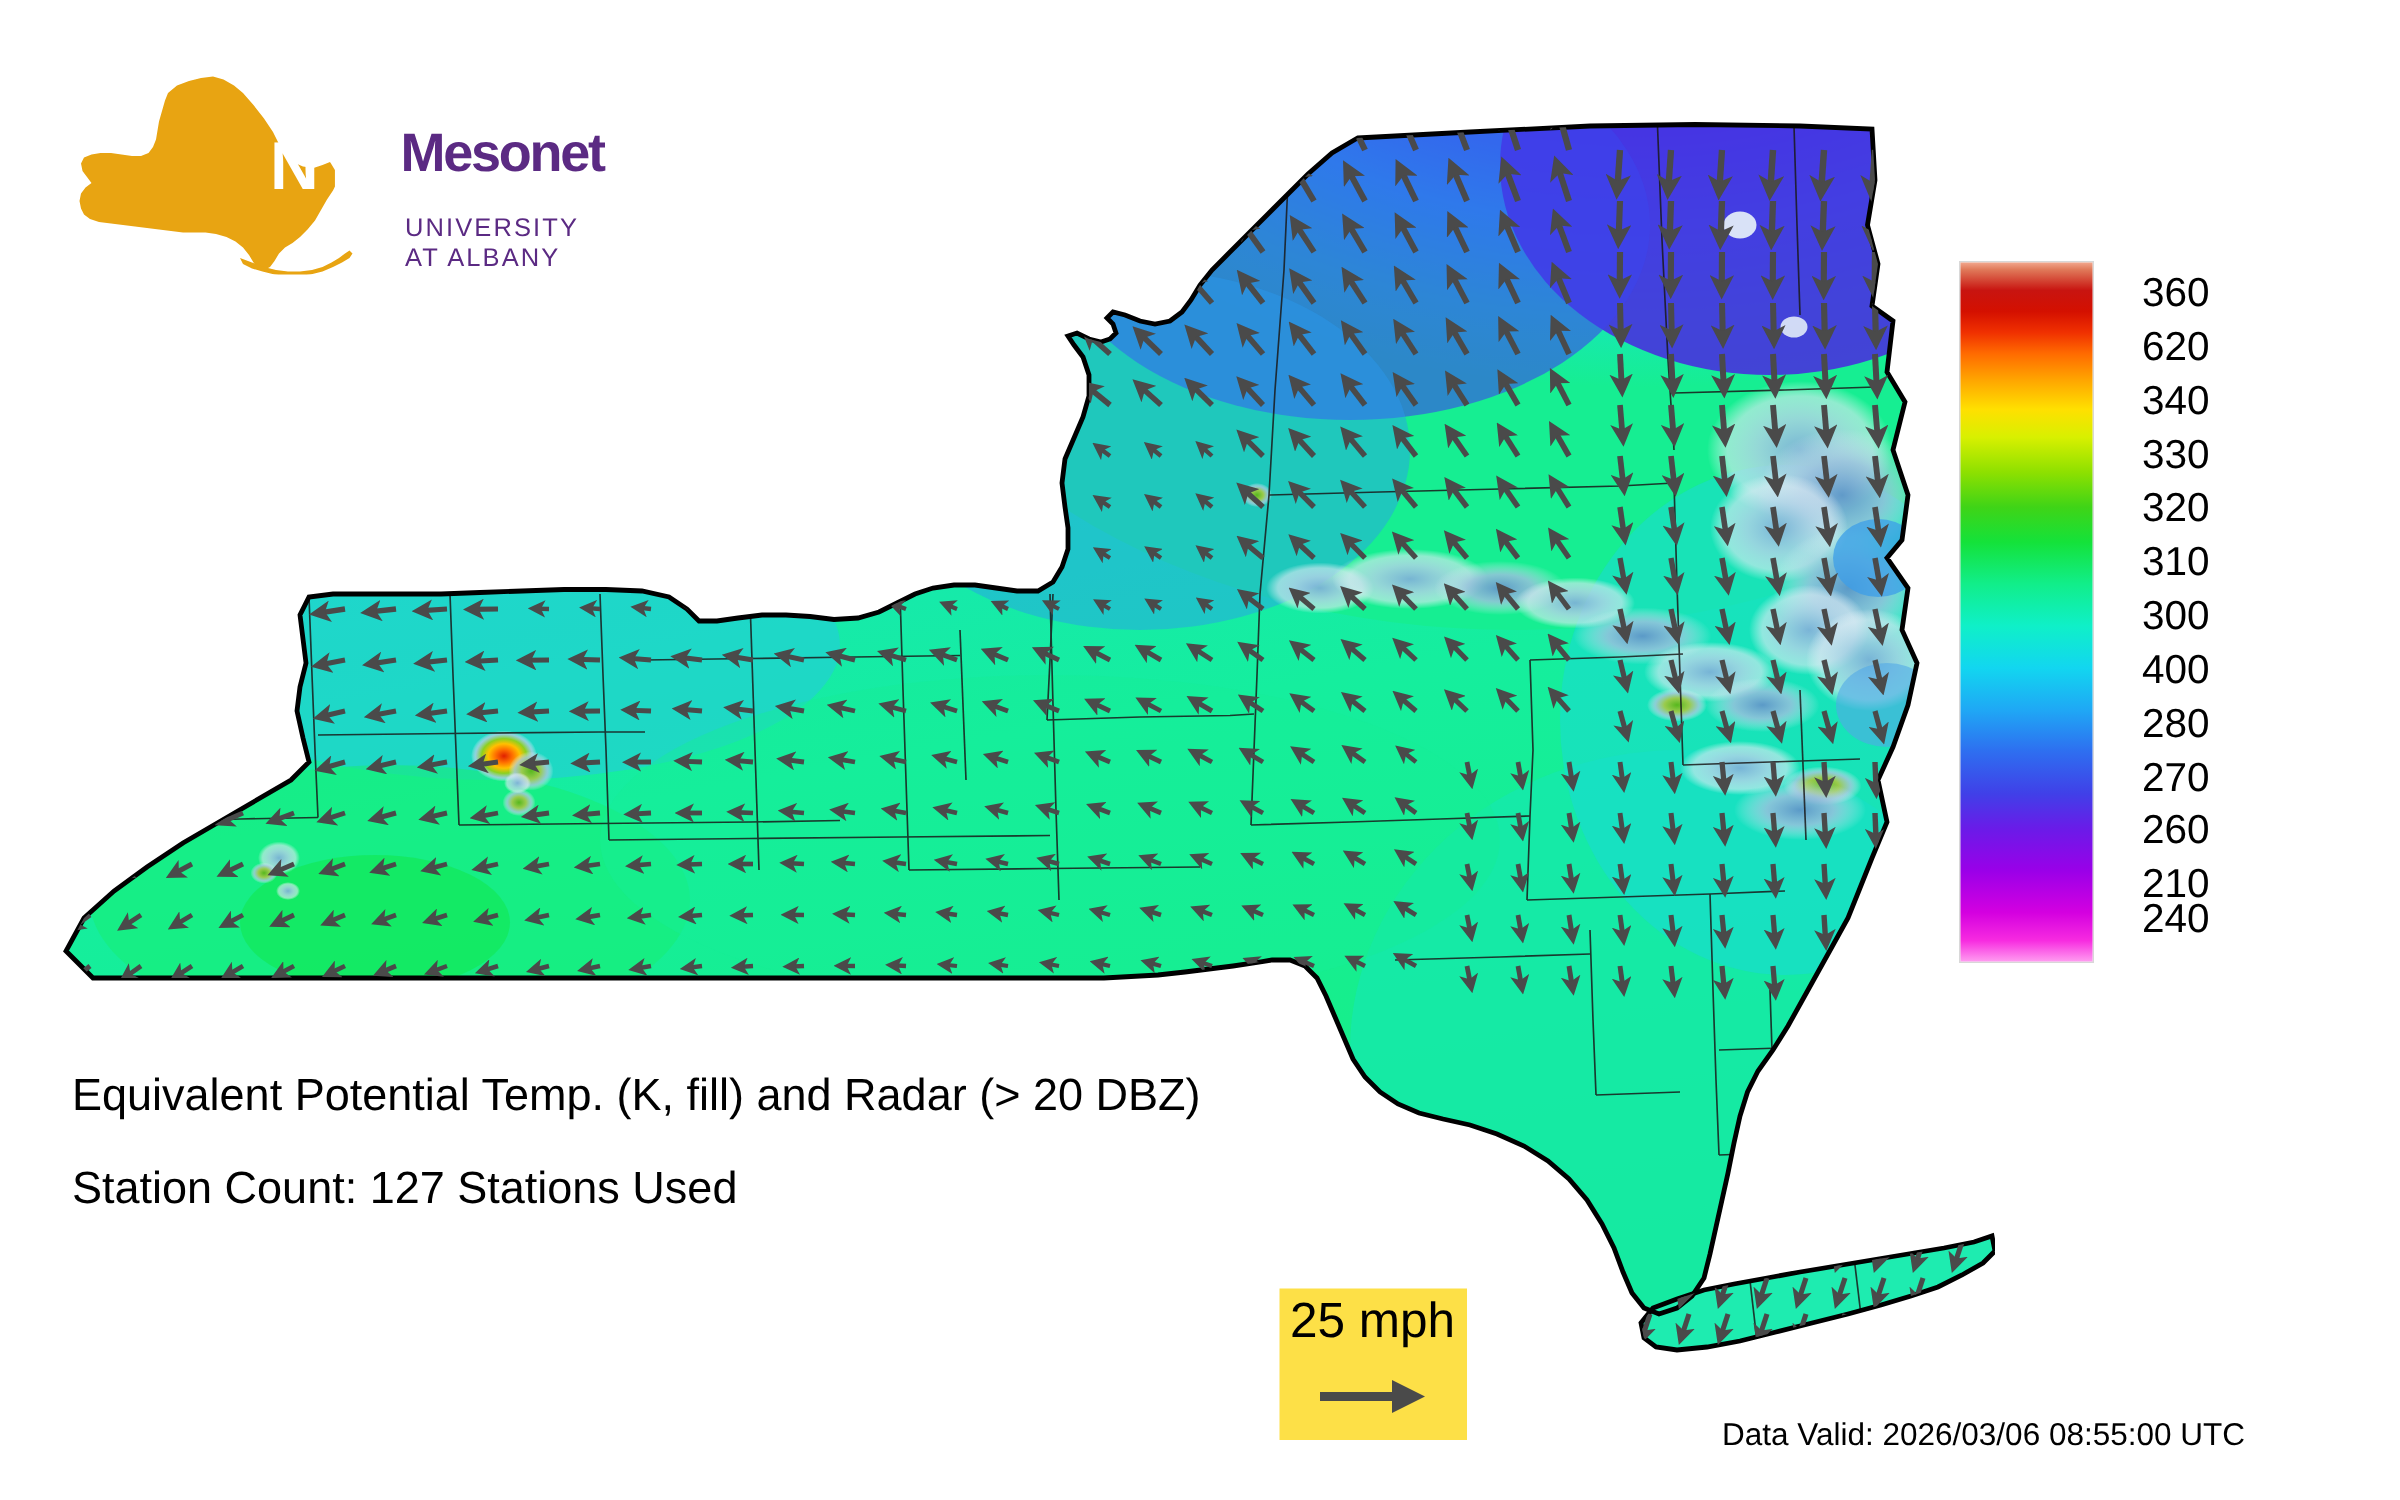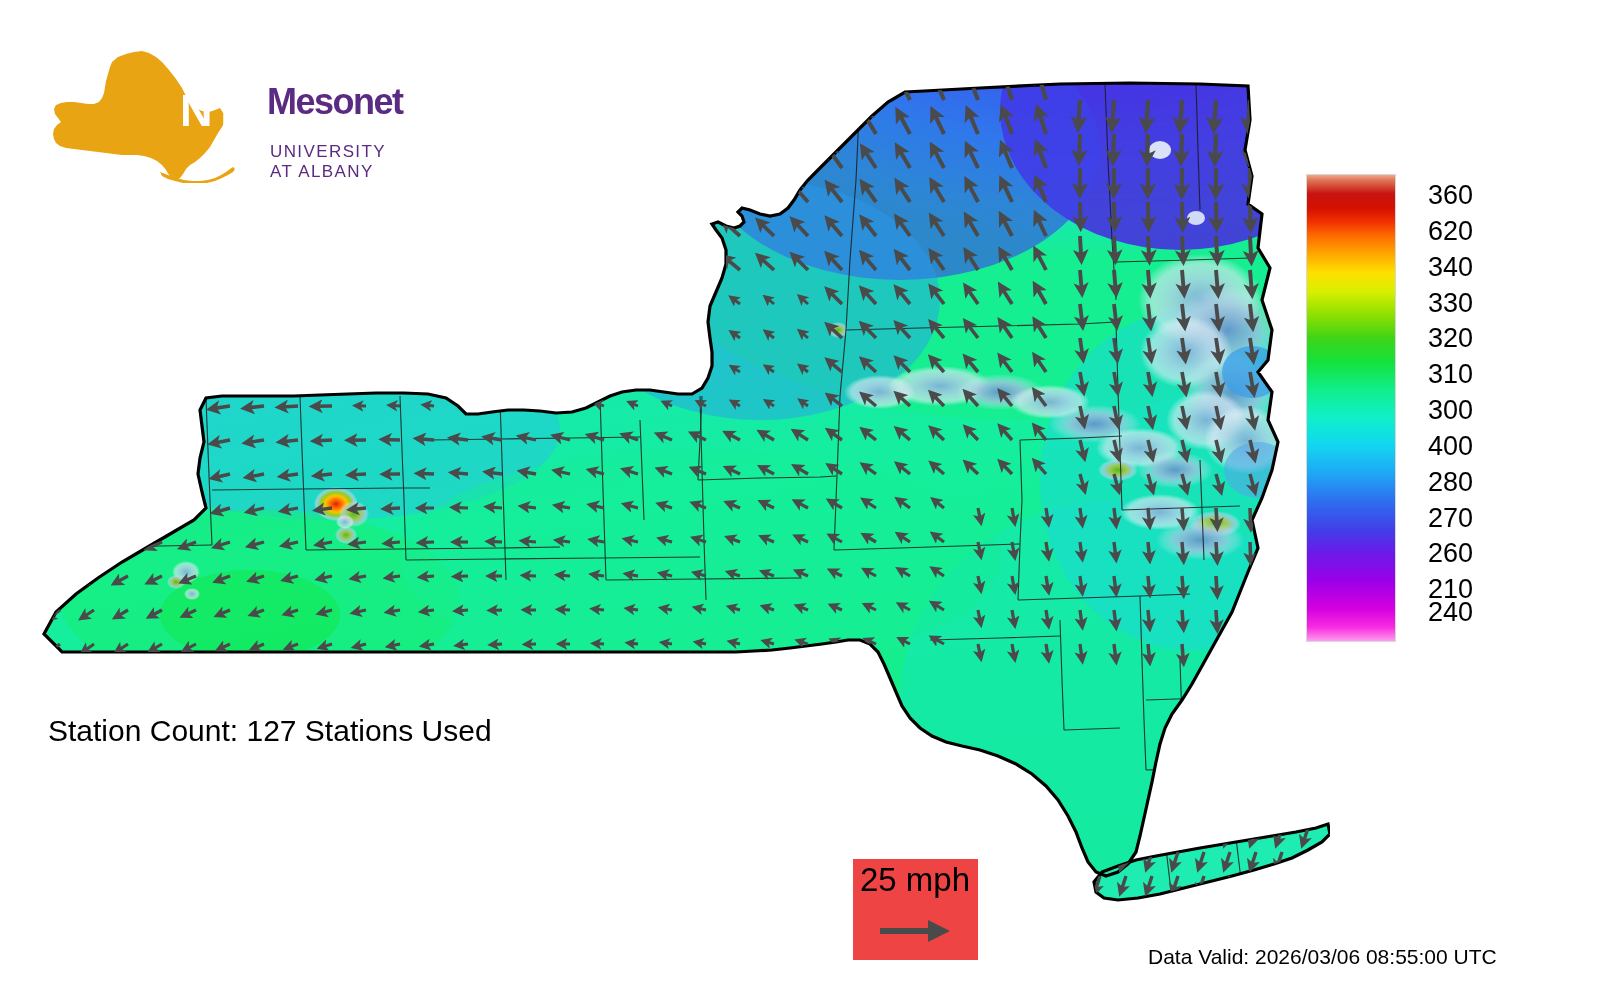--- a/index.html
+++ b/index.html
@@ -35,21 +35,21 @@
       #E07A5A 99%, #F2A68C 100%);}
   #cbar-ticks{position:absolute;left:1412px;top:174px;width:110px;height:466px;}
   .cbar-tick{position:absolute;left:0;font-size:27px;line-height:1;color:#000;margin-left:16px;}
 
   
   #caption{position:absolute;left:48px;top:716px;width:900px;}
   .cap-line{font-size:30px;line-height:1;color:#000;margin-bottom:32px;white-space:nowrap;}
 
   
   #windkey{position:absolute;left:853px;top:859px;width:125px;height:101px;
-           background:#ef4444;}
+           background:#fde047;}
   #windkey-label{position:absolute;left:7px;top:4px;font-size:33px;line-height:1;color:#000;}
   #windkey-arrow{position:absolute;left:27px;top:57px;}
 
   
   #datavalid{position:absolute;left:1148px;top:946px;font-size:21px;line-height:1;color:#000;
              white-space:nowrap;}
 </style>
 </head>
 <body>
 
@@ -980,20 +980,21 @@
     <div class="cbar-tick" style="top: 223.077px;">300</div>
     <div class="cbar-tick" style="top: 258.923px;">400</div>
     <div class="cbar-tick" style="top: 294.769px;">280</div>
     <div class="cbar-tick" style="top: 330.615px;">270</div>
     <div class="cbar-tick" style="top: 366.462px;">260</div>
     <div class="cbar-tick" style="top: 402.308px;">210</div>
     <div class="cbar-tick" style="top: 425px;">240</div>
   </div>
 
 <div id="caption">
+  <div class="cap-line">Equivalent Potential Temp. (K, fill) and Radar (&gt; 20 DBZ)</div>
   <div class="cap-line">Station Count: 127 Stations Used</div>
 </div>
 
 <div id="windkey">
   <div id="windkey-label">25 mph</div>
   <svg id="windkey-arrow" width="72" height="30" viewBox="0 0 72 30">
     <path d="M0,12 L48,12 L48,4 L70,15 L48,26 L48,18 L0,18 Z" fill="#4A4A4A"></path>
   </svg>
 </div>
 

